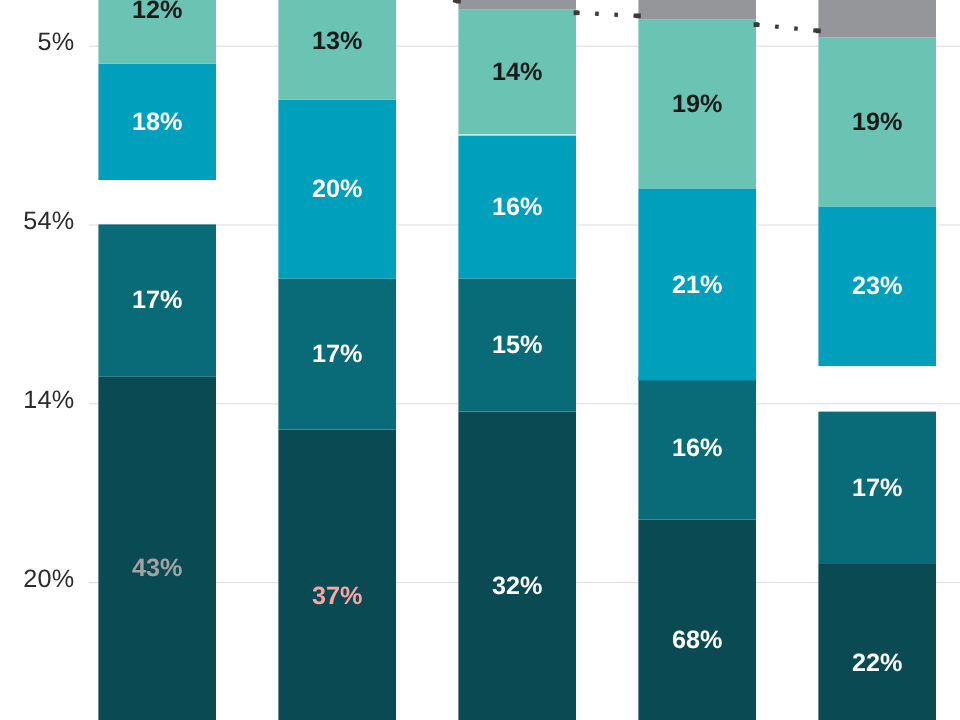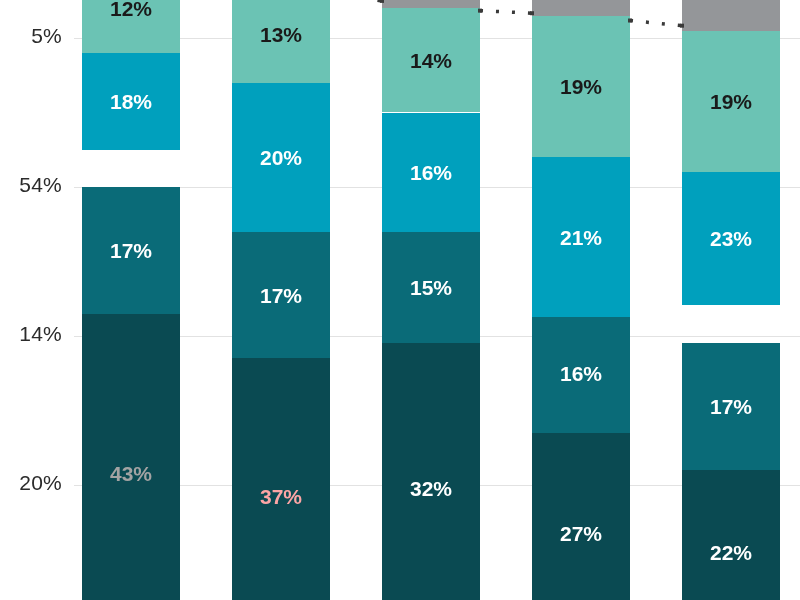--- a/index.html
+++ b/index.html
@@ -128,21 +128,21 @@
         <div class="seg" style="top: 112.5px; height: 119.2px; background: rgb(0, 160, 189);">
           <span class="seg-label label-light" style="color: rgb(255, 255, 255);">16%</span>
         </div>
         <div class="seg" style="top: 8.2px; height: 104.3px; background: rgb(107, 195, 180);">
           <span class="seg-label label-dark" style="color: rgb(26, 26, 26);">14%</span>
         </div>
         <div class="seg" style="top: -111px; height: 119.2px; background: rgb(148, 150, 153);"></div>
       </div>
       <div class="bar" style="left: 532px; width: 98px; top: 0px; height: 600px;">
         <div class="seg" style="top: 432.85px; height: 201.15px; background: rgb(10, 74, 82);">
-          <span class="seg-label label-light" style="color: rgb(255, 255, 255);">27%</span>
+          <span class="seg-label label-light" style="color: rgb(255, 255, 255);">68%</span>
         </div>
         <div class="seg" style="top: 313.65px; height: 119.2px; background: rgb(10, 107, 120);">
           <span class="seg-label label-light" style="color: rgb(255, 255, 255);">16%</span>
         </div>
         <div class="seg" style="top: 157.2px; height: 160px; background: rgb(0, 160, 189);">
           <span class="seg-label label-light" style="color: rgb(255, 255, 255);">21%</span>
         </div>
         <div class="seg" style="top: 15.65px; height: 141.55px; background: rgb(107, 195, 180);">
           <span class="seg-label label-dark" style="color: rgb(26, 26, 26);">19%</span>
         </div>

